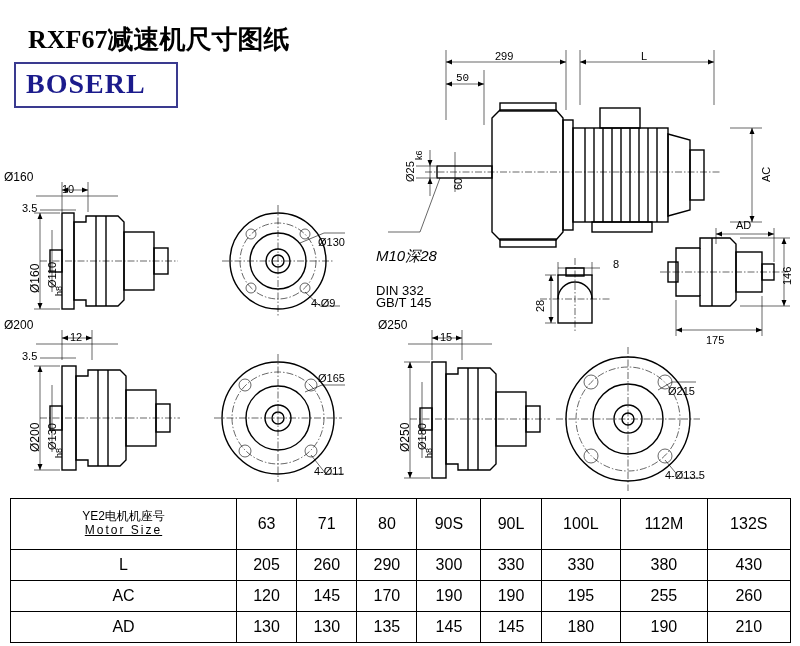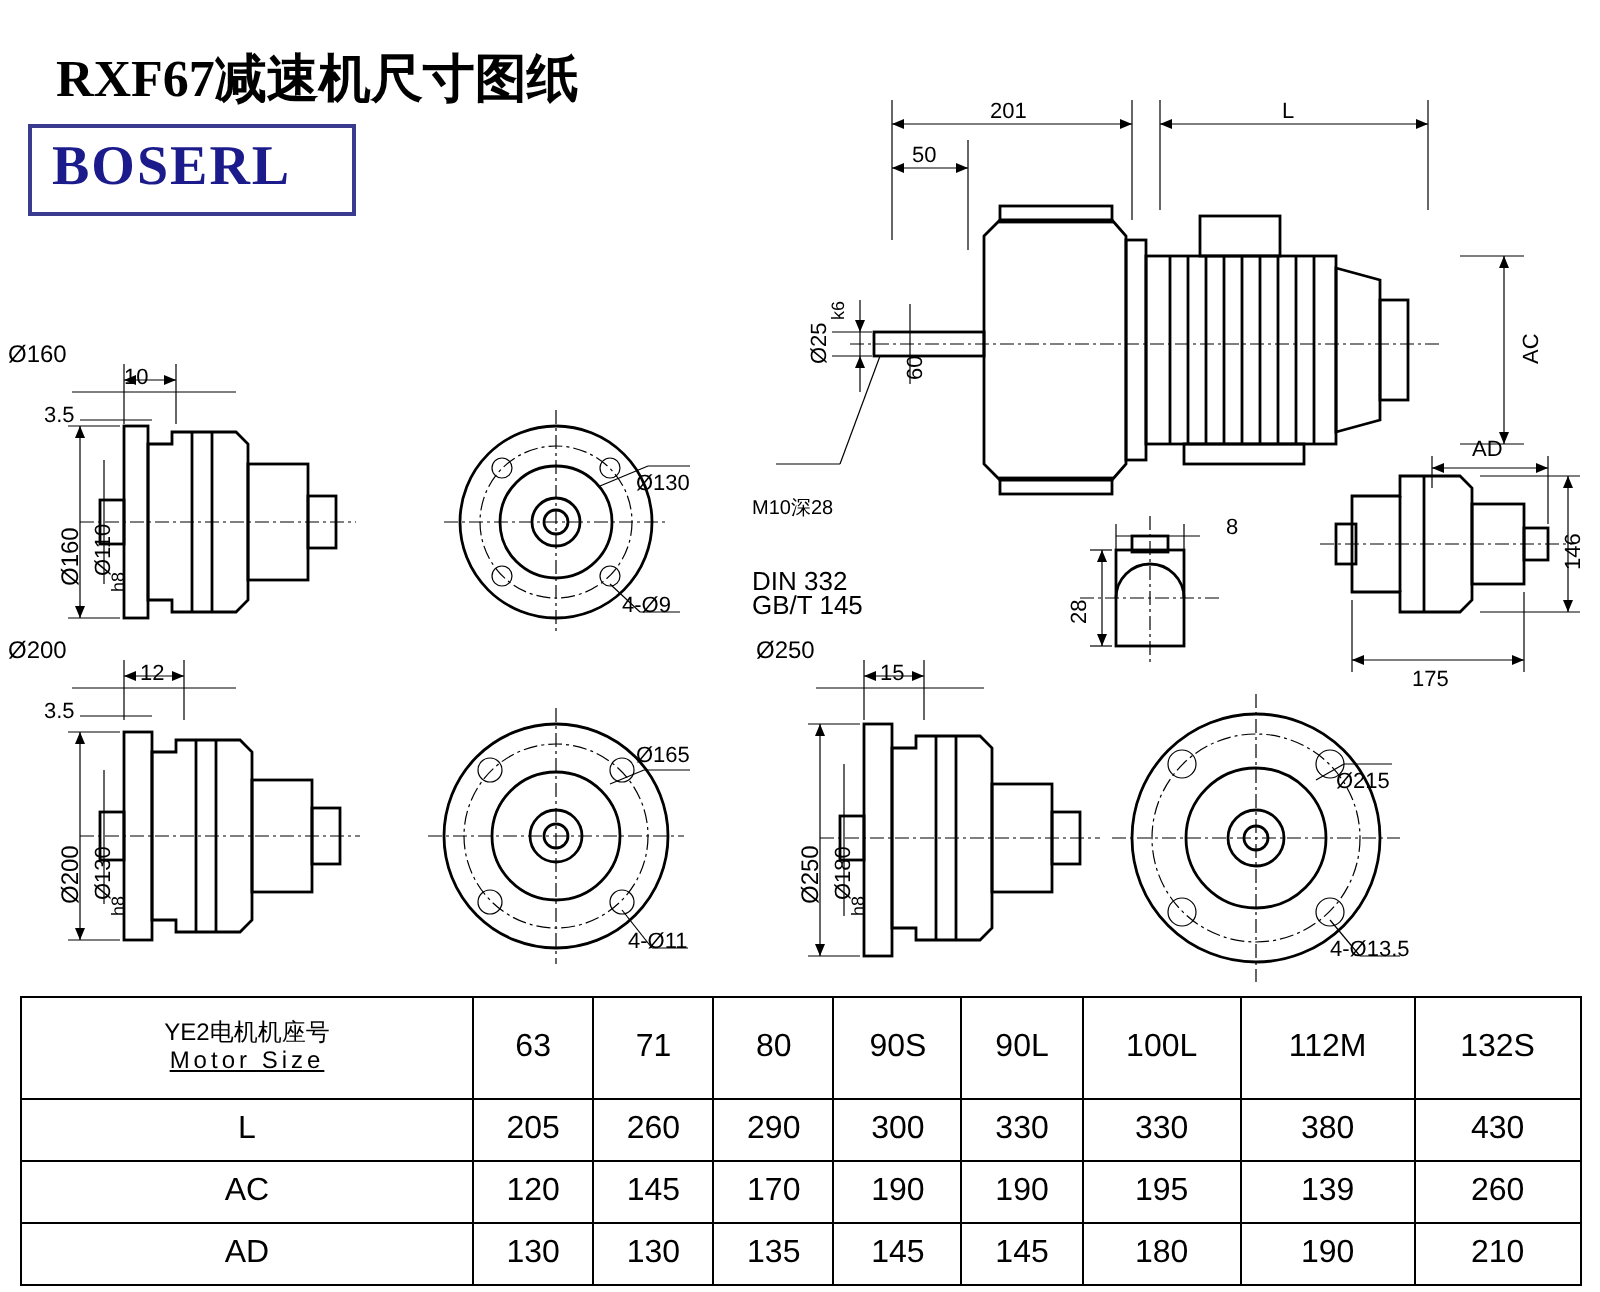--- a/index.html
+++ b/index.html
@@ -372,28 +372,28 @@
     <line class="dash" x1="556" y1="419" x2="700" y2="419"></line>
     <line class="dash" x1="628" y1="347" x2="628" y2="491"></line>
     <g class="thin">
       <line x1="658" y1="390" x2="672" y2="382"></line>
       <line x1="672" y1="382" x2="696" y2="382"></line>
       <line x1="665" y1="460" x2="680" y2="478"></line>
       <line x1="680" y1="478" x2="700" y2="478"></line>
     </g>
   </svg>
 
-  <div class="lbl" style="left:495px;top:50px;">201</div>
+  <div class="lbl" style="left:495px;top:50px;">299</div>
   <div class="lbl" style="left:641px;top:50px;">L</div>
-  <div class="lbl" style="left:456px;top:72px;">50</div>
+  <div class="lbl" style="left:456px;top:72px;font-family:Liberation Mono, monospace;">50</div>
   <div class="lbl v" style="left:404px;top:182px;">Ø25</div>
   <div class="lbl v sm" style="left:414px;top:160px;">k6</div>
   <div class="lbl v" style="left:452px;top:190px;">60</div>
   <div class="lbl v" style="left:760px;top:182px;">AC</div>
-  <div class="lbl" style="left:376px;top:247px;font-size:10px;">M10深28</div>
+  <div class="lbl" style="left:376px;top:247px;font-size:15px;font-style:italic;">M10深28</div>
   <div class="lbl" style="left:376px;top:265px;font-size:13px;margin-top:30px;">GB/T 145</div>
   <div class="lbl" style="left:376px;top:283px;font-size:13px;">DIN 332</div>
 
   <div class="lbl" style="left:613px;top:258px;">8</div>
   <div class="lbl v" style="left:534px;top:312px;">28</div>
 
   <div class="lbl" style="left:736px;top:219px;">AD</div>
   <div class="lbl v" style="left:781px;top:285px;">146</div>
   <div class="lbl" style="left:706px;top:334px;">175</div>
 
@@ -451,21 +451,21 @@
         <td>430</td>
       </tr>
       <tr>
         <td class="rowlabel">AC</td>
         <td>120</td>
         <td>145</td>
         <td>170</td>
         <td>190</td>
         <td>190</td>
         <td>195</td>
-        <td>139</td>
+        <td>255</td>
         <td>260</td>
       </tr>
       <tr>
         <td class="rowlabel">AD</td>
         <td>130</td>
         <td>130</td>
         <td>135</td>
         <td>145</td>
         <td>145</td>
         <td>180</td>

